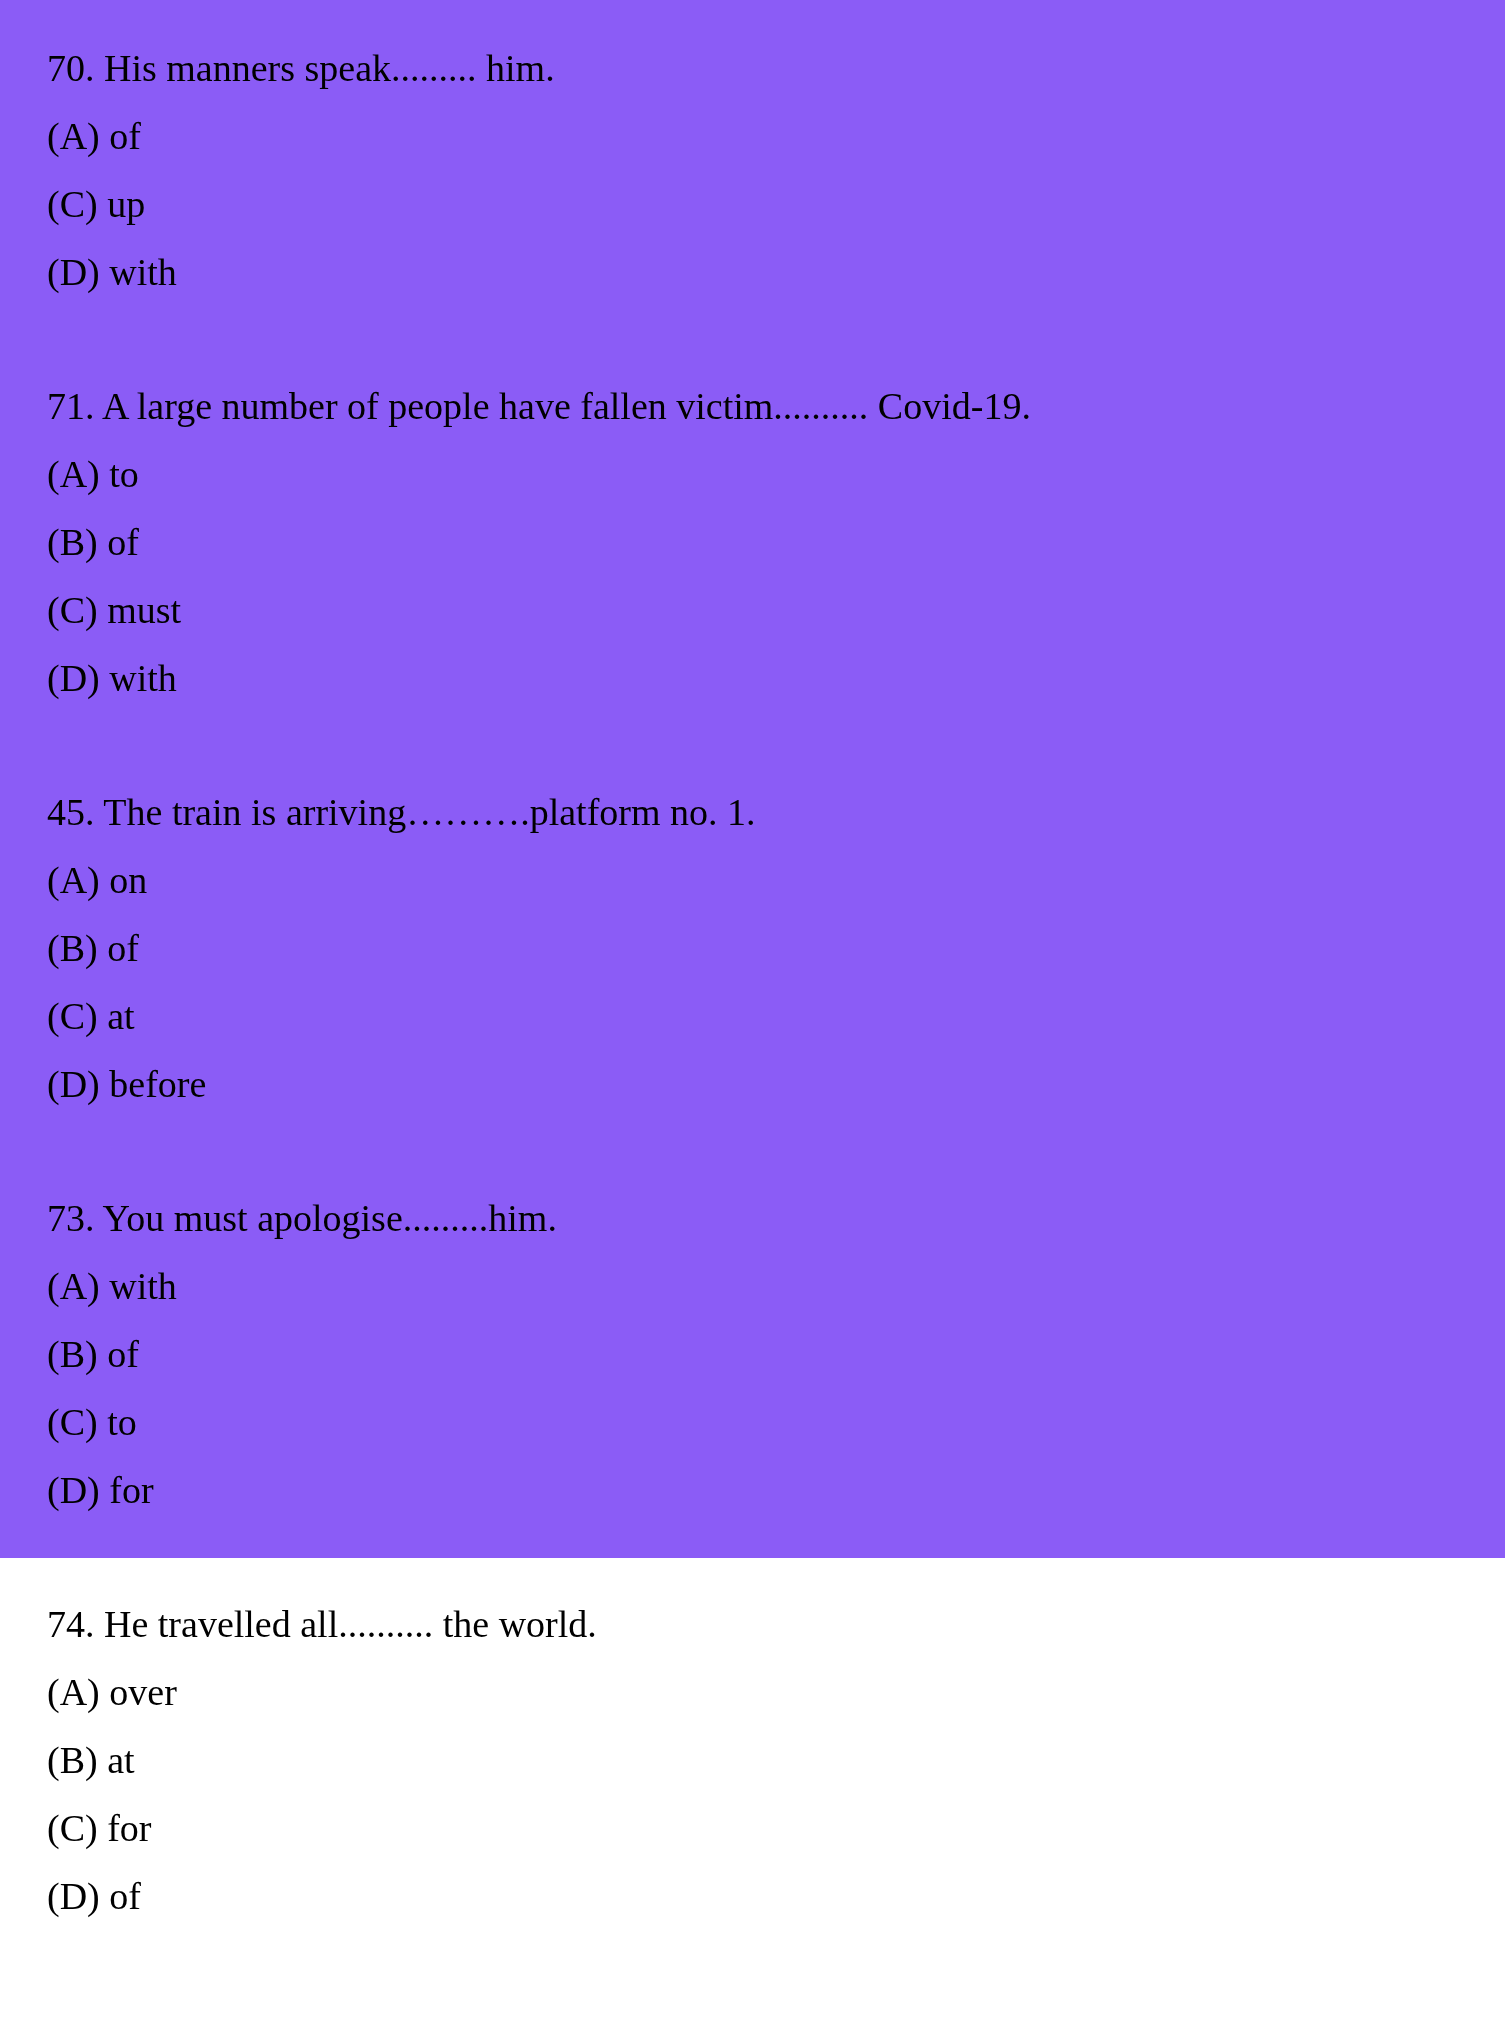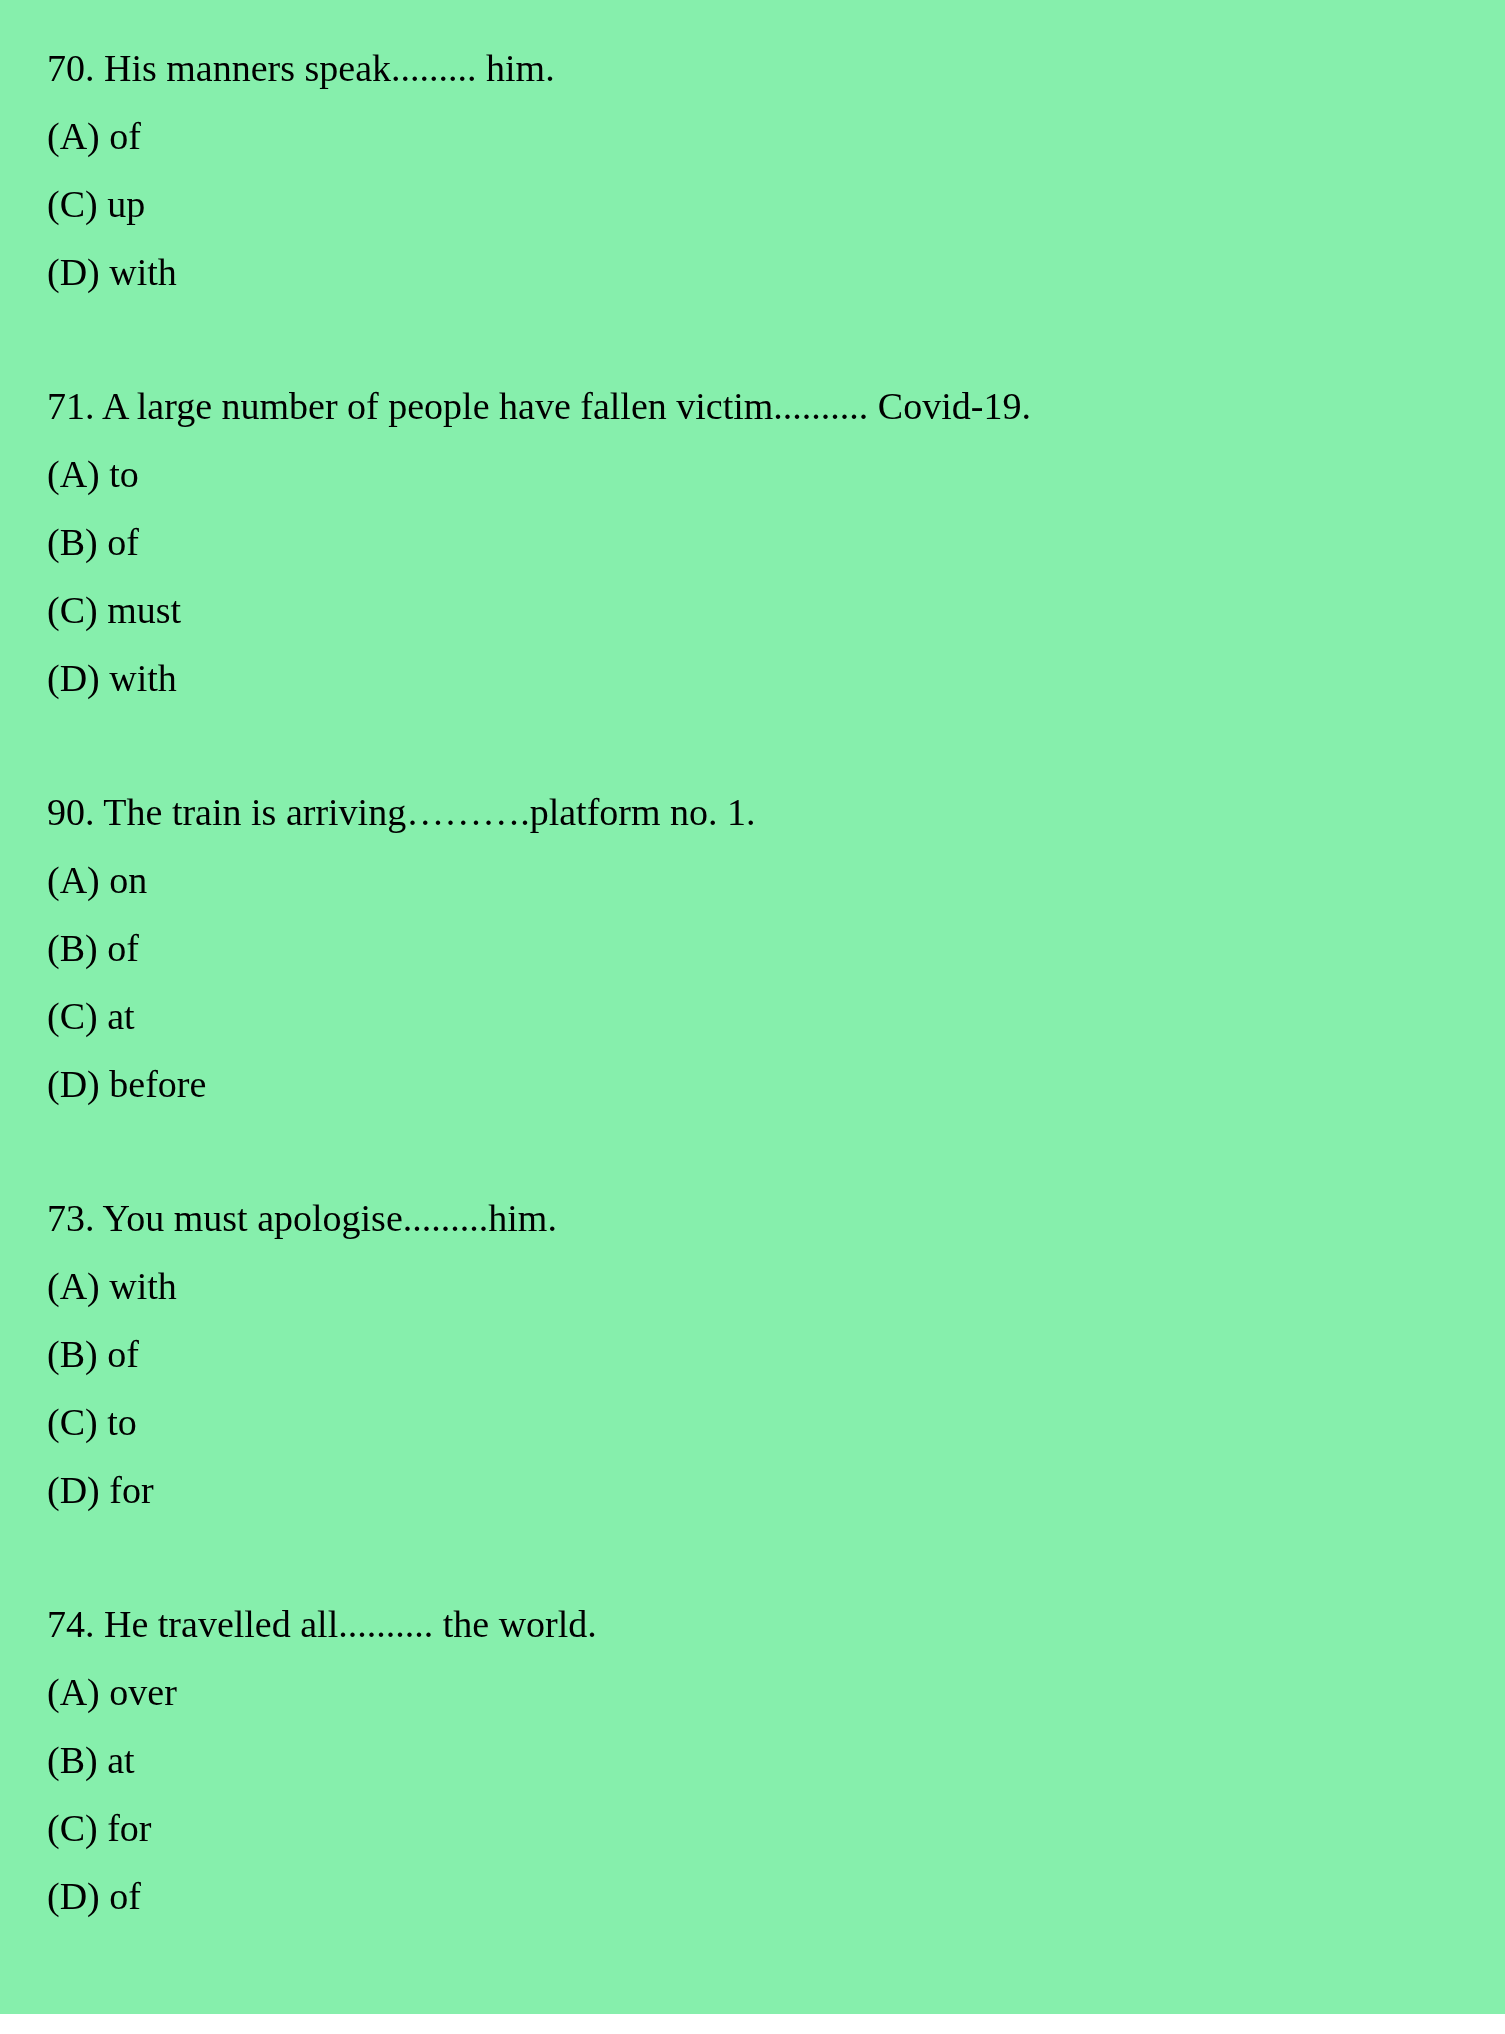--- a/index.html
+++ b/index.html
@@ -11,23 +11,23 @@
     width: 1505px;
     height: 2034px;
     overflow: hidden;
     font-family: "Liberation Serif", "DejaVu Serif", serif;
     font-size: 38px;
     color: #000000;
   }
   .page {
     box-sizing: border-box;
     width: 1505px;
-    height: 2014px;
+    height: 1558px;
     padding: 34px 40px 0 47px;
-    background: #86efac;
+    background: #8b5cf6;
   }
   .question-block {
     margin: 0;
     padding: 0;
   }
   .question-block + .question-block {
     margin-top: 66px;
   }
   .line {
     display: block;
@@ -51,21 +51,21 @@
 
   <section class="question-block">
     <p class="line"><span>71.</span> <span>A large number of people have fallen victim.......... Covid-19.</span></p>
     <p class="line"><span>(A)</span> <span>to</span></p>
     <p class="line"><span>(B)</span> <span>of</span></p>
     <p class="line"><span>(C)</span> <span>must</span></p>
     <p class="line"><span>(D)</span> <span>with</span></p>
   </section>
 
   <section class="question-block">
-    <p class="line"><span>90.</span> <span>The train is arriving……….platform no. 1.</span></p>
+    <p class="line"><span>45.</span> <span>The train is arriving……….platform no. 1.</span></p>
     <p class="line"><span>(A)</span> <span>on</span></p>
     <p class="line"><span>(B)</span> <span>of</span></p>
     <p class="line"><span>(C)</span> <span>at</span></p>
     <p class="line"><span>(D)</span> <span>before</span></p>
   </section>
 
   <section class="question-block">
     <p class="line"><span>73.</span> <span>You must apologise.........him.</span></p>
     <p class="line"><span>(A)</span> <span>with</span></p>
     <p class="line"><span>(B)</span> <span>of</span></p>

